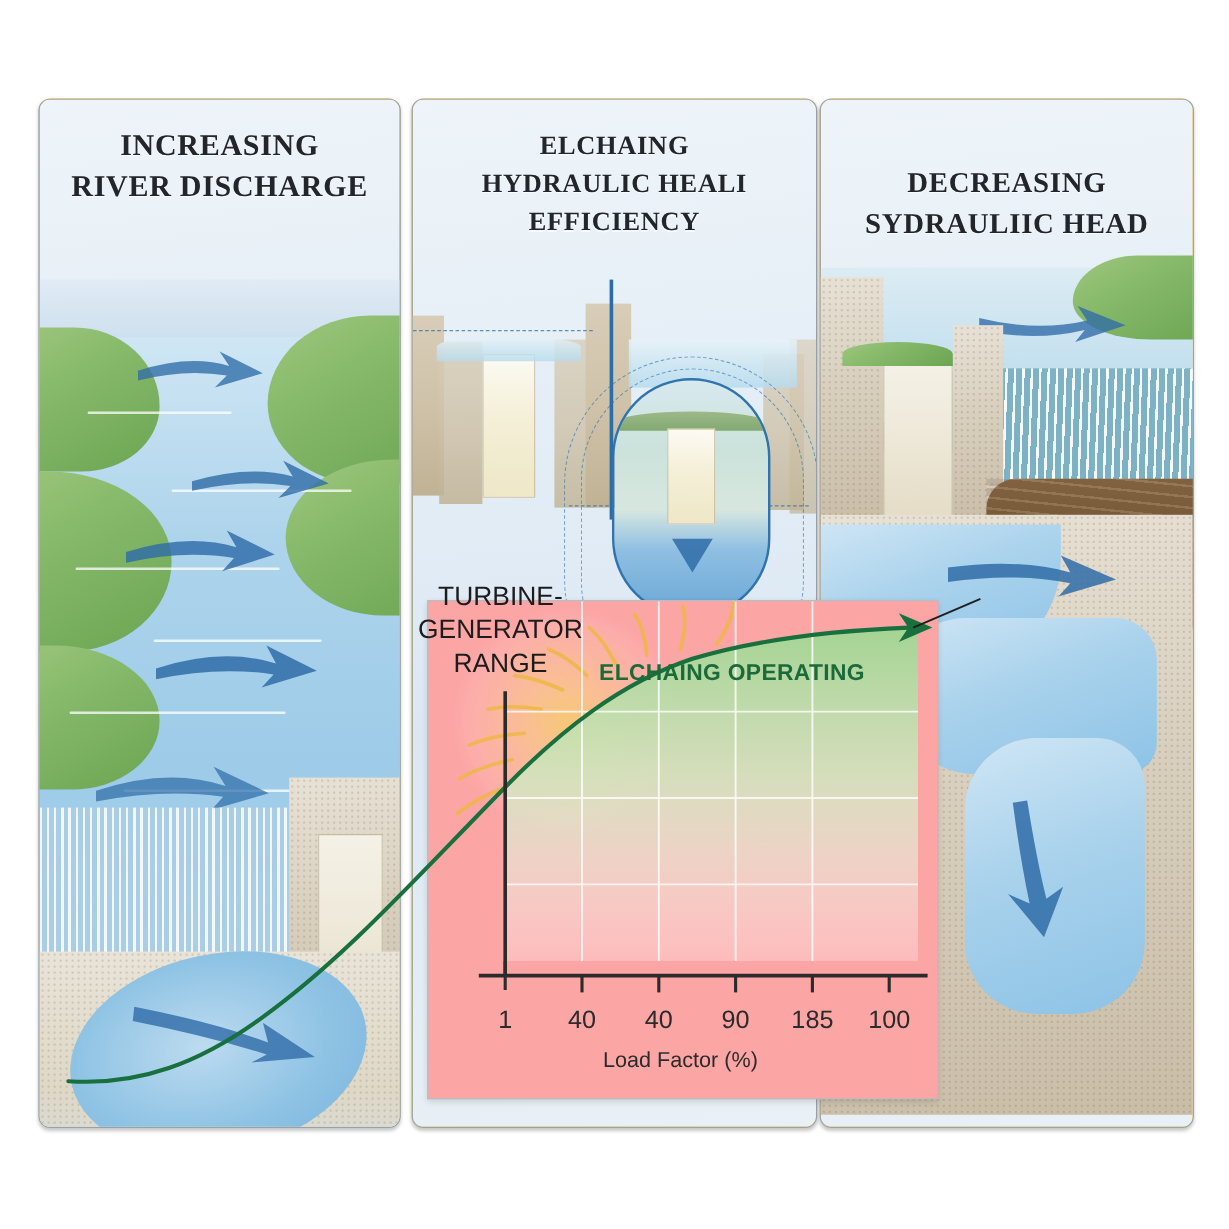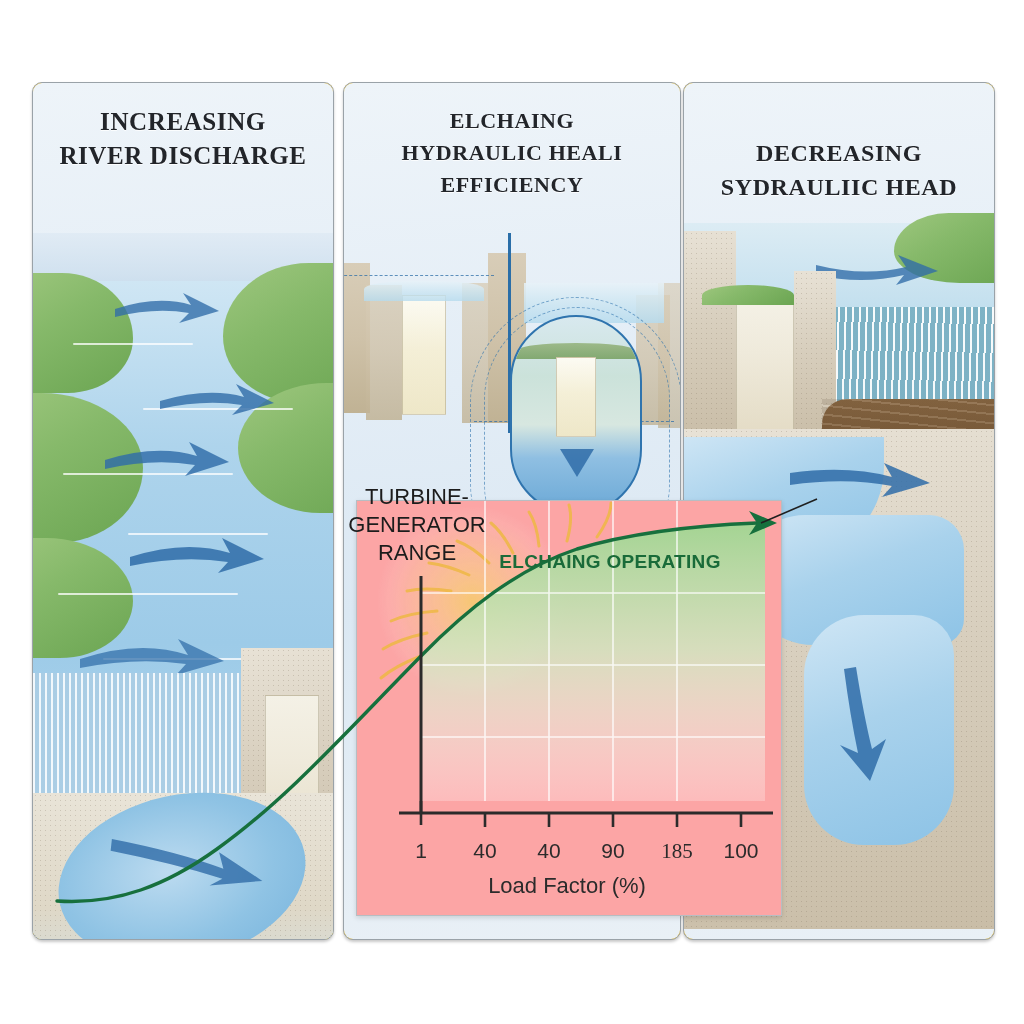--- a/index.html
+++ b/index.html
@@ -196,21 +196,21 @@
     font-size:30px;
     color:#1a6b39;
     z-index:24;
   }
   .tick-label{
     position:absolute;top:338px;width:50px;text-align:center;
     font-size:21px;color:#2b2b2b;
   }
   #x-axis-title{
     position:absolute;left:30px;top:372px;width:360px;text-align:center;
-    font-size:22px;color:#2b2b2b;
+    font-size:18px;color:#2b2b2b;
   }
 </style>
 </head>
 <body>
 
 <div class="stage">
 
   <div class="panel" id="panel-1">
     <div class="panel-sky"></div>
 
@@ -447,19 +447,19 @@
     <div class="chart-ann" id="turbine-range-label">TURBINE-
 GENERATOR
 RANGE</div>
 
     <div class="chart-ann" id="optimal-label">ELCHAING OPERATING</div>
 
     <div class="tick-label" style="left:39px;">1</div>
     <div class="tick-label" style="left:103px;">40</div>
     <div class="tick-label" style="left:167px;">40</div>
     <div class="tick-label" style="left:231px;">90</div>
-    <div class="tick-label" style="left:295px;font-family:Liberation Serif, serif;">185</div>
+    <div class="tick-label" style="left:295px;">185</div>
     <div class="tick-label" style="left:359px;">100</div>
 
     <div id="x-axis-title">Load Factor (%)</div>
   </div>
 
 </div>
 
 </body></html>

